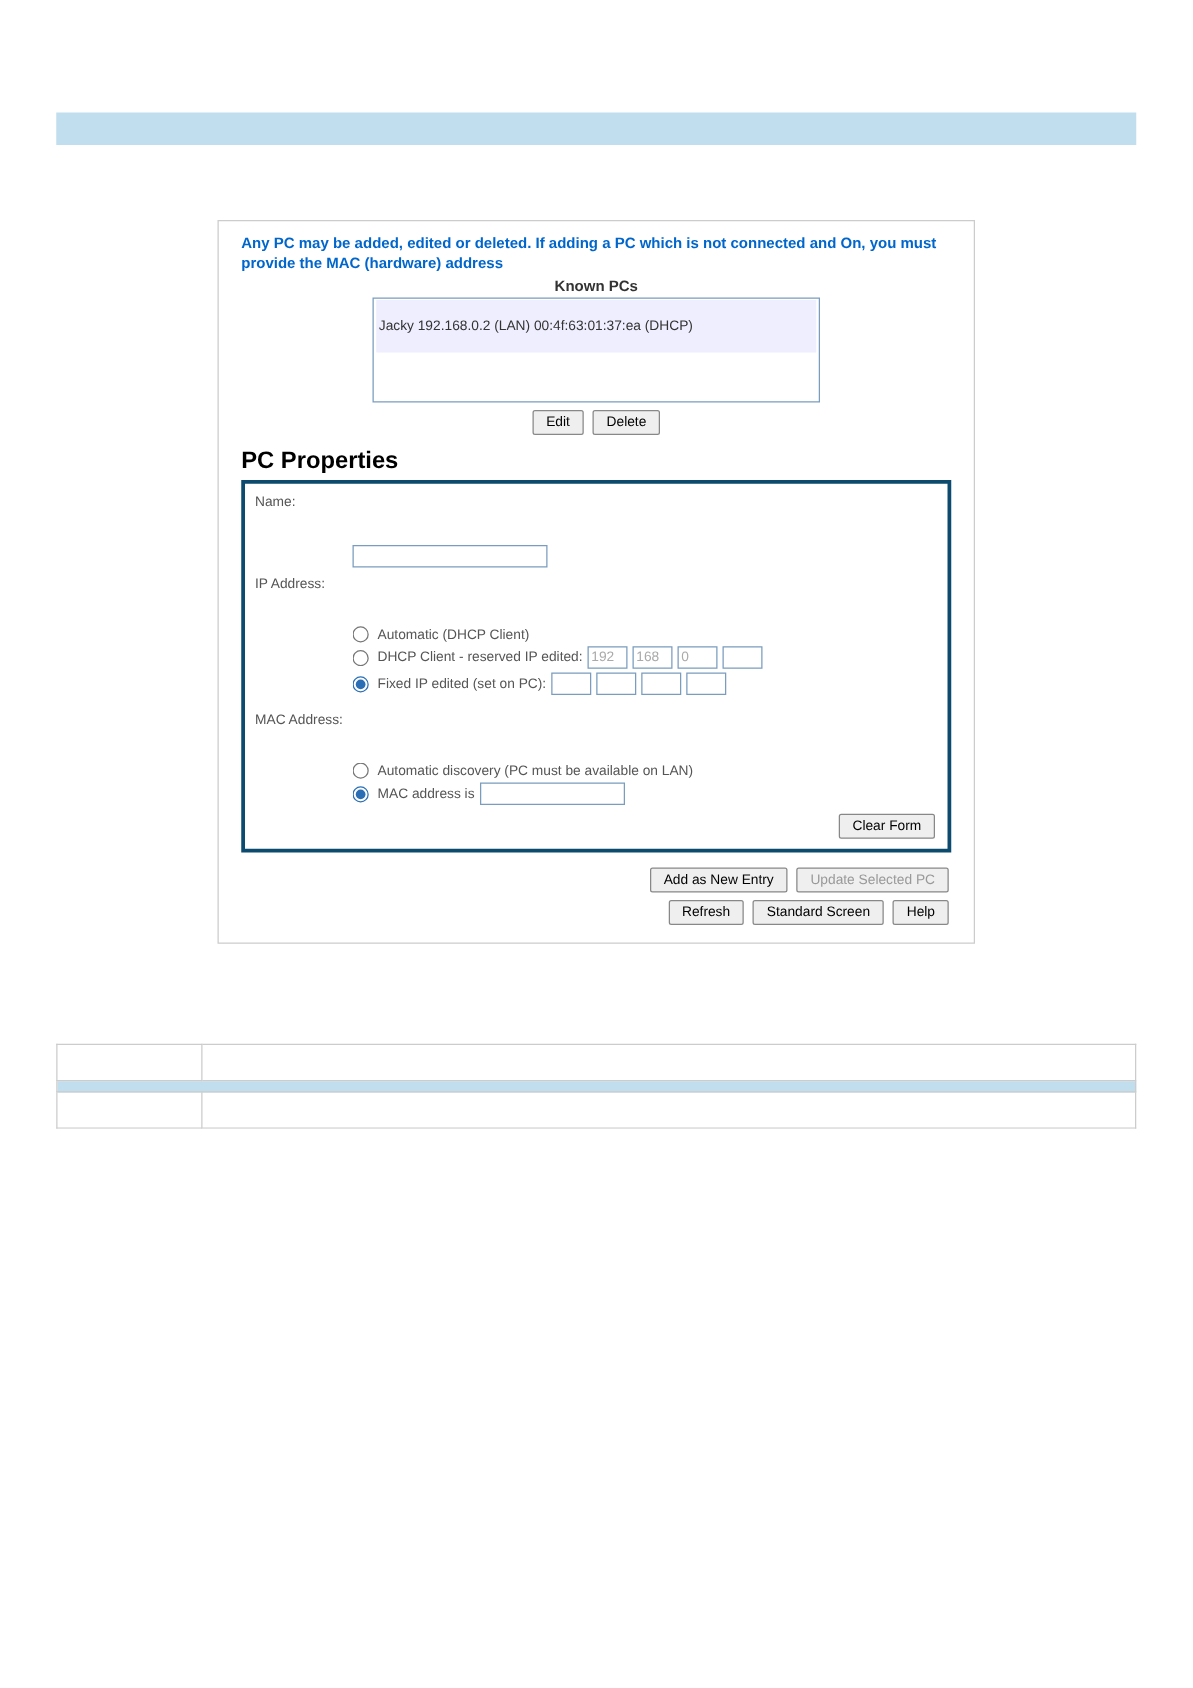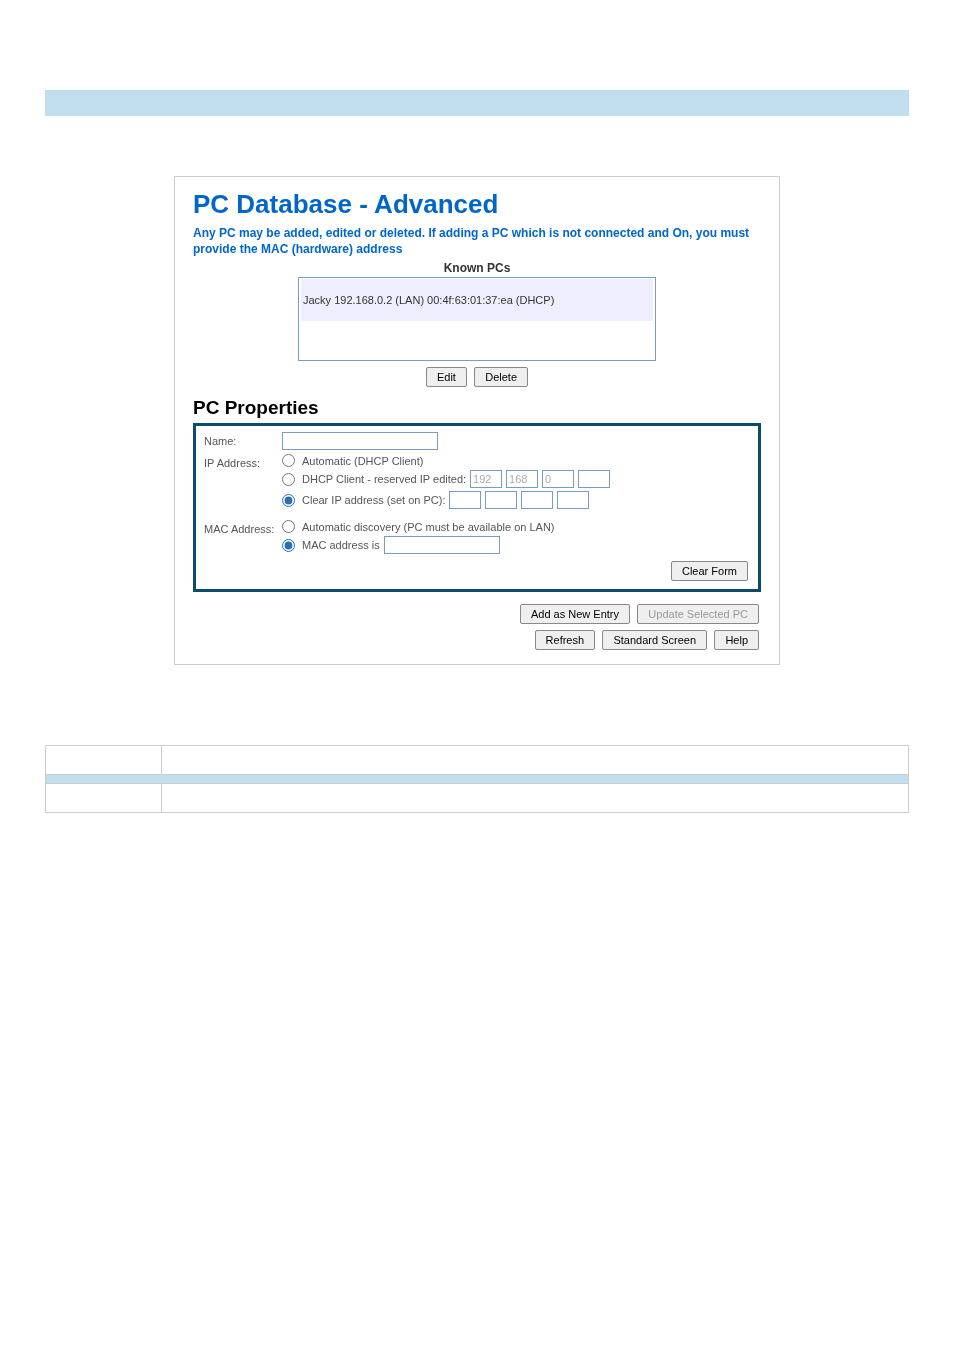--- a/index.html
+++ b/index.html
@@ -100,20 +100,21 @@
     display: flex;
     align-items: flex-start;
     margin-bottom: 4px;
   }
   .label-col {
     width: 78px;
     padding-top: 3px;
   }
   .val-col {
     flex: 1;
+    margin-top: 43px;
   }
   .text-in {
     border: 1px solid #7a9cbf;
     height: 16px;
     font-size: 11px;
     padding: 0 2px;
     vertical-align: middle;
     background: #fff;
   }
   .w150 { width: 150px; }
@@ -161,21 +162,20 @@
   }
 </style>
 </head>
 <body>
 
 <div class="topbar">
   <div class="topbar-text"></div>
 </div>
 
 <div class="screenshot-frame">
-  <div class="page-title">PC Database - Advanced</div>
   <div class="page-desc">Any PC may be added, edited or deleted. If adding a PC which is not connected and On, you must provide the MAC (hardware) address</div>
 
   <div class="section-center">
     <span class="known-label">Known PCs</span>
     <div class="listbox">
       <div class="sel">Jacky 192.168.0.2 (LAN) 00:4f:63:01:37:ea (DHCP)</div>
     </div>
     <span class="btn">Edit</span>
     <span class="btn">Delete</span>
   </div>
@@ -200,21 +200,21 @@
         <div class="radio-line">
           <input type="radio" name="ip" style="">
           <span>DHCP Client - reserved IP edited:</span>
           <input class="text-in octet ro" readonly="" value="192" style="">
           <input class="text-in octet ro" readonly="" value="168" style="">
           <input class="text-in octet ro" readonly="" value="0" style="">
           <input class="text-in octet" value="" style="">
         </div>
         <div class="radio-line">
           <input type="radio" name="ip" checked="" style="">
-          <span>Clear IP address (set on PC):</span>
+          <span>Fixed IP edited (set on PC):</span>
           <input class="text-in octet" value="" style="">
           <input class="text-in octet" value="" style="">
           <input class="text-in octet" value="" style="">
           <input class="text-in octet" value="" style="">
         </div>
       </div>
     </div>
 
     <div class="row" style="margin-top:8px;">
       <div class="label-col">MAC Address:</div>

